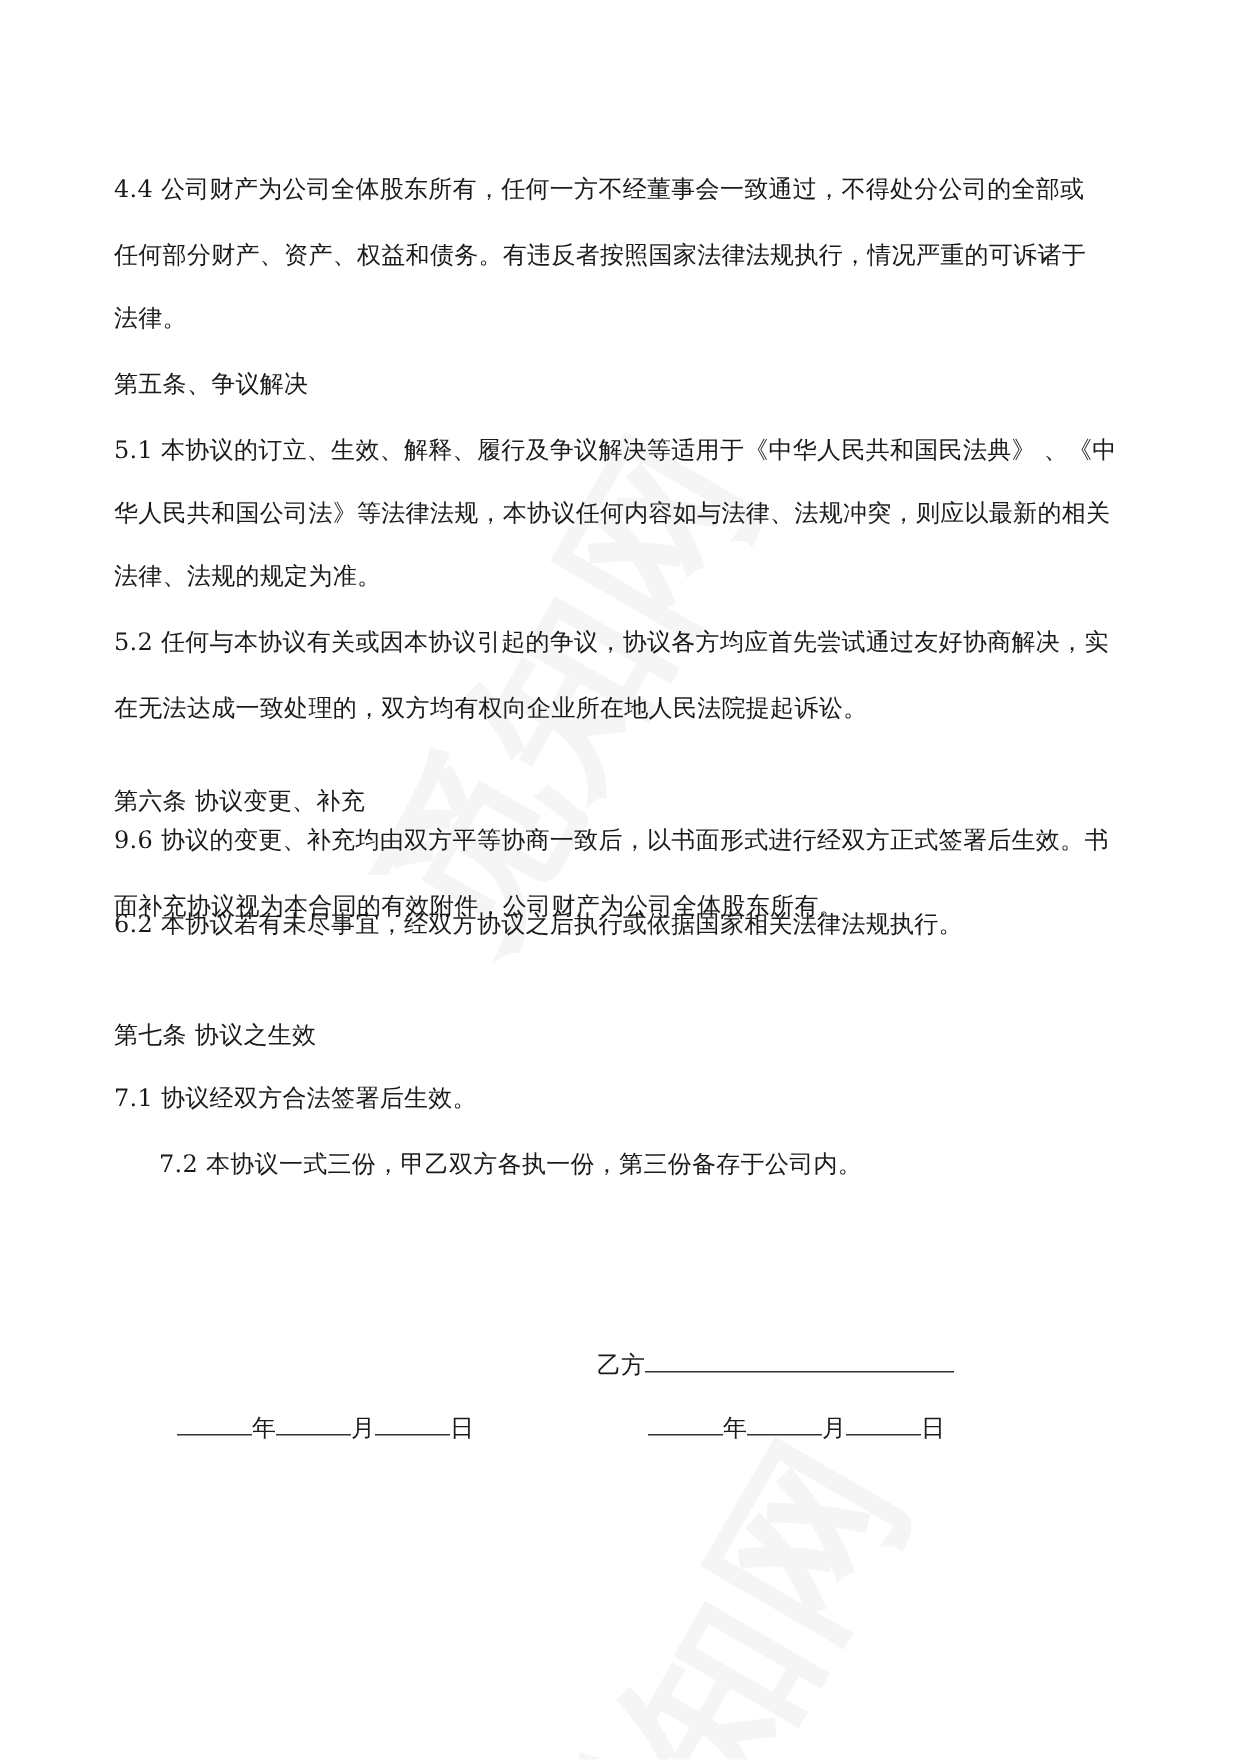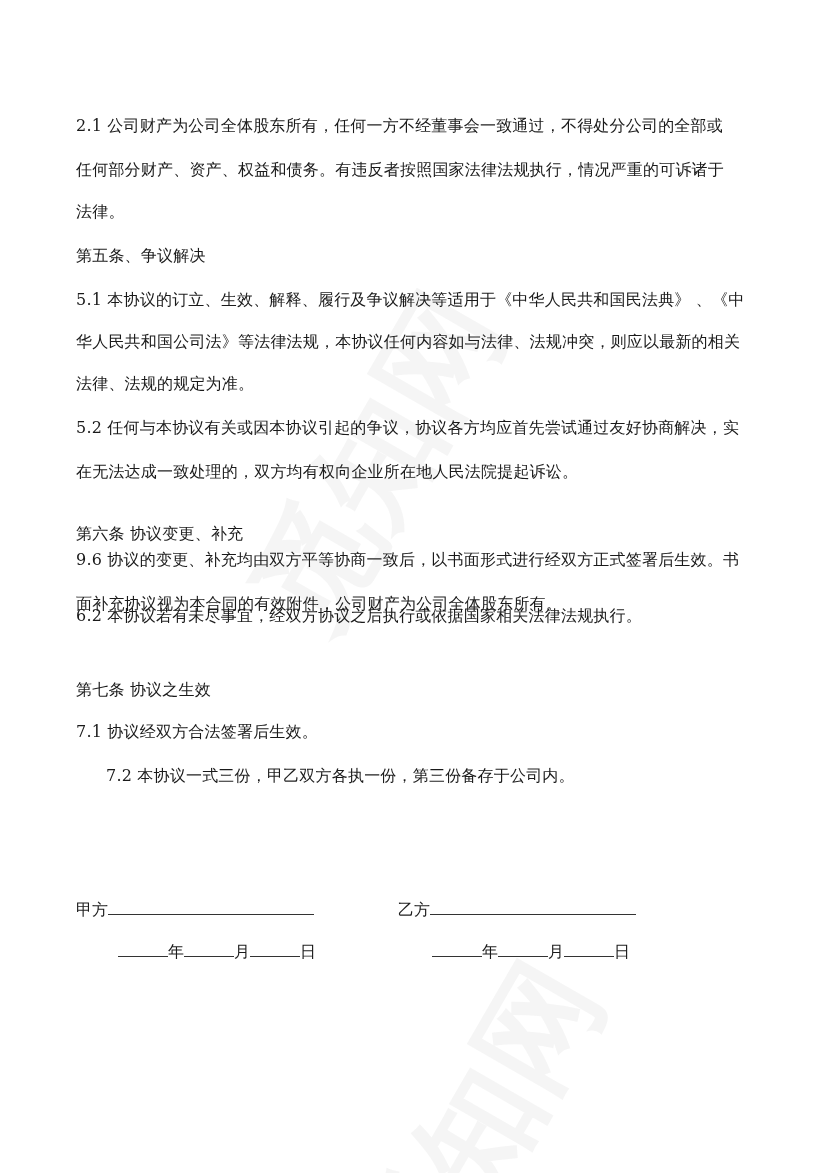--- a/index.html
+++ b/index.html
@@ -17,38 +17,35 @@
 <body>
 
 <div class="page">
   <div class="watermark" style="left:200px; top:380px;">觅知网</div>
   <div class="watermark" style="left:300px; top:1050px;">觅知网</div>
 
   <div id="content">
       <div class="line heading" style="top: 246px;">第五条、争议解决</div>
       <div class="line heading" style="top: 506px; margin-top: 18px;">第六条  协议变更、补充</div>
       <div class="line heading" style="top: 680px;">第七条  协议之生效</div>
-      <div class="line" style="top: 116px;">2.1  公司财产为公司全体股东所有，任何一方不经董事会一致通过，不得处分公司的全部或</div>
+      <div class="line" style="top: 116px;">4.4  公司财产为公司全体股东所有，任何一方不经董事会一致通过，不得处分公司的全部或</div>
       <div class="line" style="top: 160px;">任何部分财产、资产、权益和债务。有违反者按照国家法律法规执行，情况严重的可诉诸于</div>
       <div class="line" style="top: 202px;">法律。</div>
       <div class="line" style="top: 290px;">5.1  本协议的订立、生效、解释、履行及争议解决等适用于《中华人民共和国民法典》 、《中</div>
       <div class="line" style="top: 332px;">华人民共和国公司法》等法律法规，本协议任何内容如与法律、法规冲突，则应以最新的相关</div>
       <div class="line" style="top: 374px;">法律、法规的规定为准。</div>
       <div class="line" style="top: 418px;">5.2  任何与本协议有关或因本协议引起的争议，协议各方均应首先尝试通过友好协商解决，实</div>
       <div class="line" style="top: 462px;">在无法达成一致处理的，双方均有权向企业所在地人民法院提起诉讼。</div>
       <div class="line" style="top: 550px;">9.6 协议的变更、补充均由双方平等协商一致后，以书面形式进行经双方正式签署后生效。书</div>
       <div class="line" style="top: 594px;">面补充协议视为本合同的有效附件，公司财产为公司全体股东所有。</div>
       <div class="line" style="top: 606px;">6.2 本协议若有未尽事宜，经双方协议之后执行或依据国家相关法律法规执行。</div>
       <div class="line" style="top: 722px;">7.1 协议经双方合法签署后生效。</div>
       <div class="line" style="top: 766px; margin-left: 30px;">7.2  本协议一式三份，甲乙双方各执一份，第三份备存于公司内。</div>
     </div>
 
-  <div class="sig" style="left:76px; top:898px;">
-    <span>甲方</span><span class="uline" style="width:206px;"></span>
-  </div>
   <div class="sig" style="left:398px; top:898px;">
     <span>乙方</span><span class="uline" style="width:206px;"></span>
   </div>
 
   <div class="sig" style="left:118px; top:940px;">
     <span class="uline" style="width:50px;"></span><span>年</span><span class="uline" style="width:50px;"></span><span>月</span><span class="uline" style="width:50px;"></span><span>日</span>
   </div>
   <div class="sig" style="left:432px; top:940px;">
     <span class="uline" style="width:50px;"></span><span>年</span><span class="uline" style="width:50px;"></span><span>月</span><span class="uline" style="width:50px;"></span><span>日</span>
   </div>

